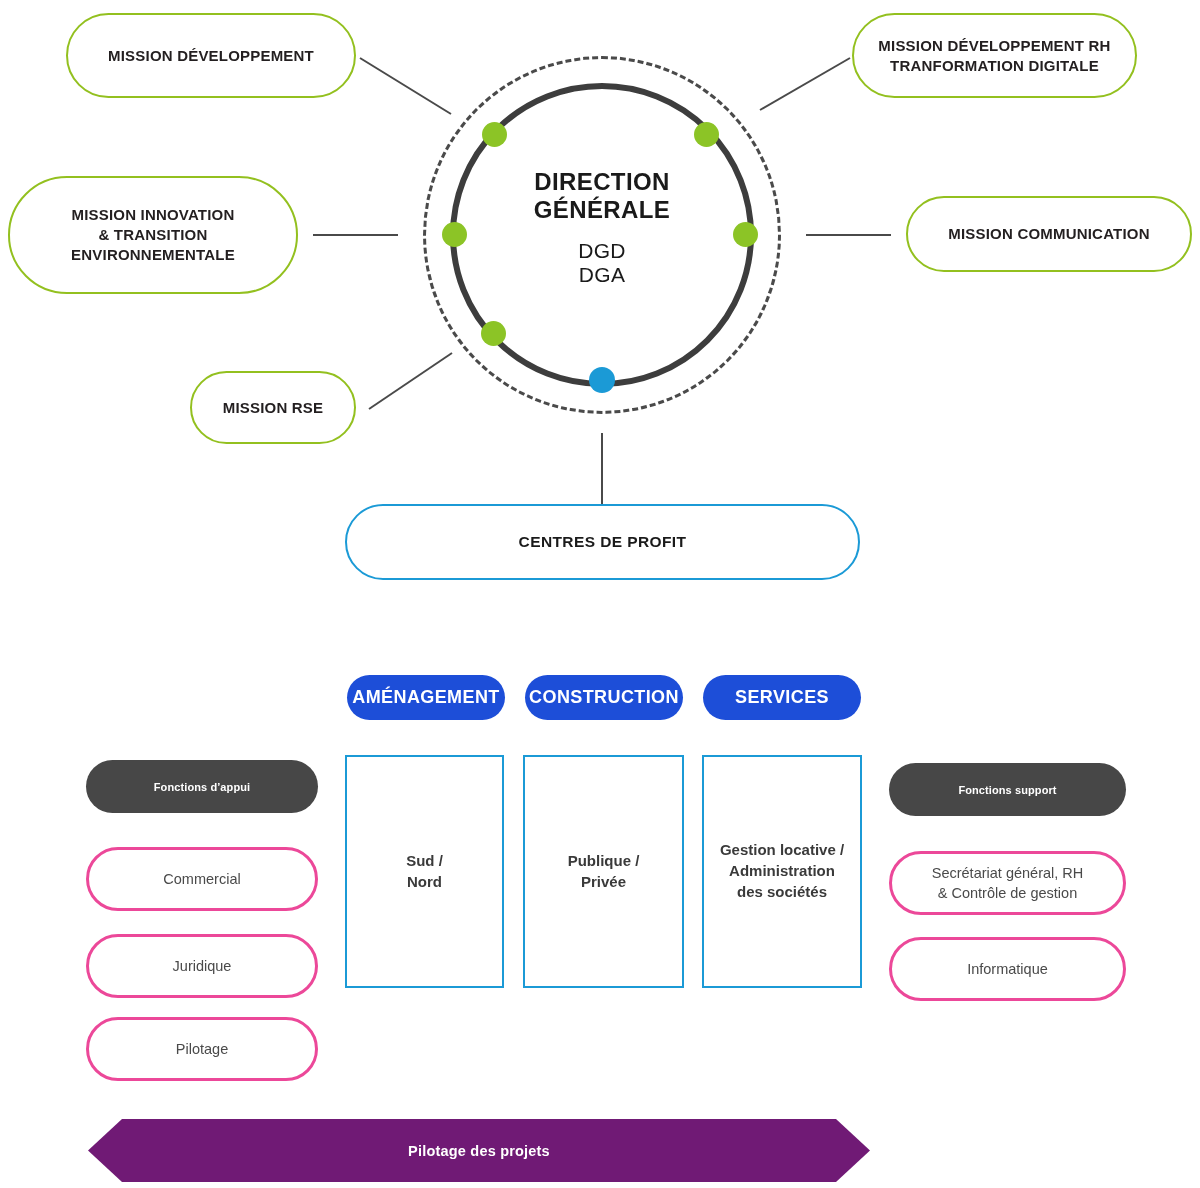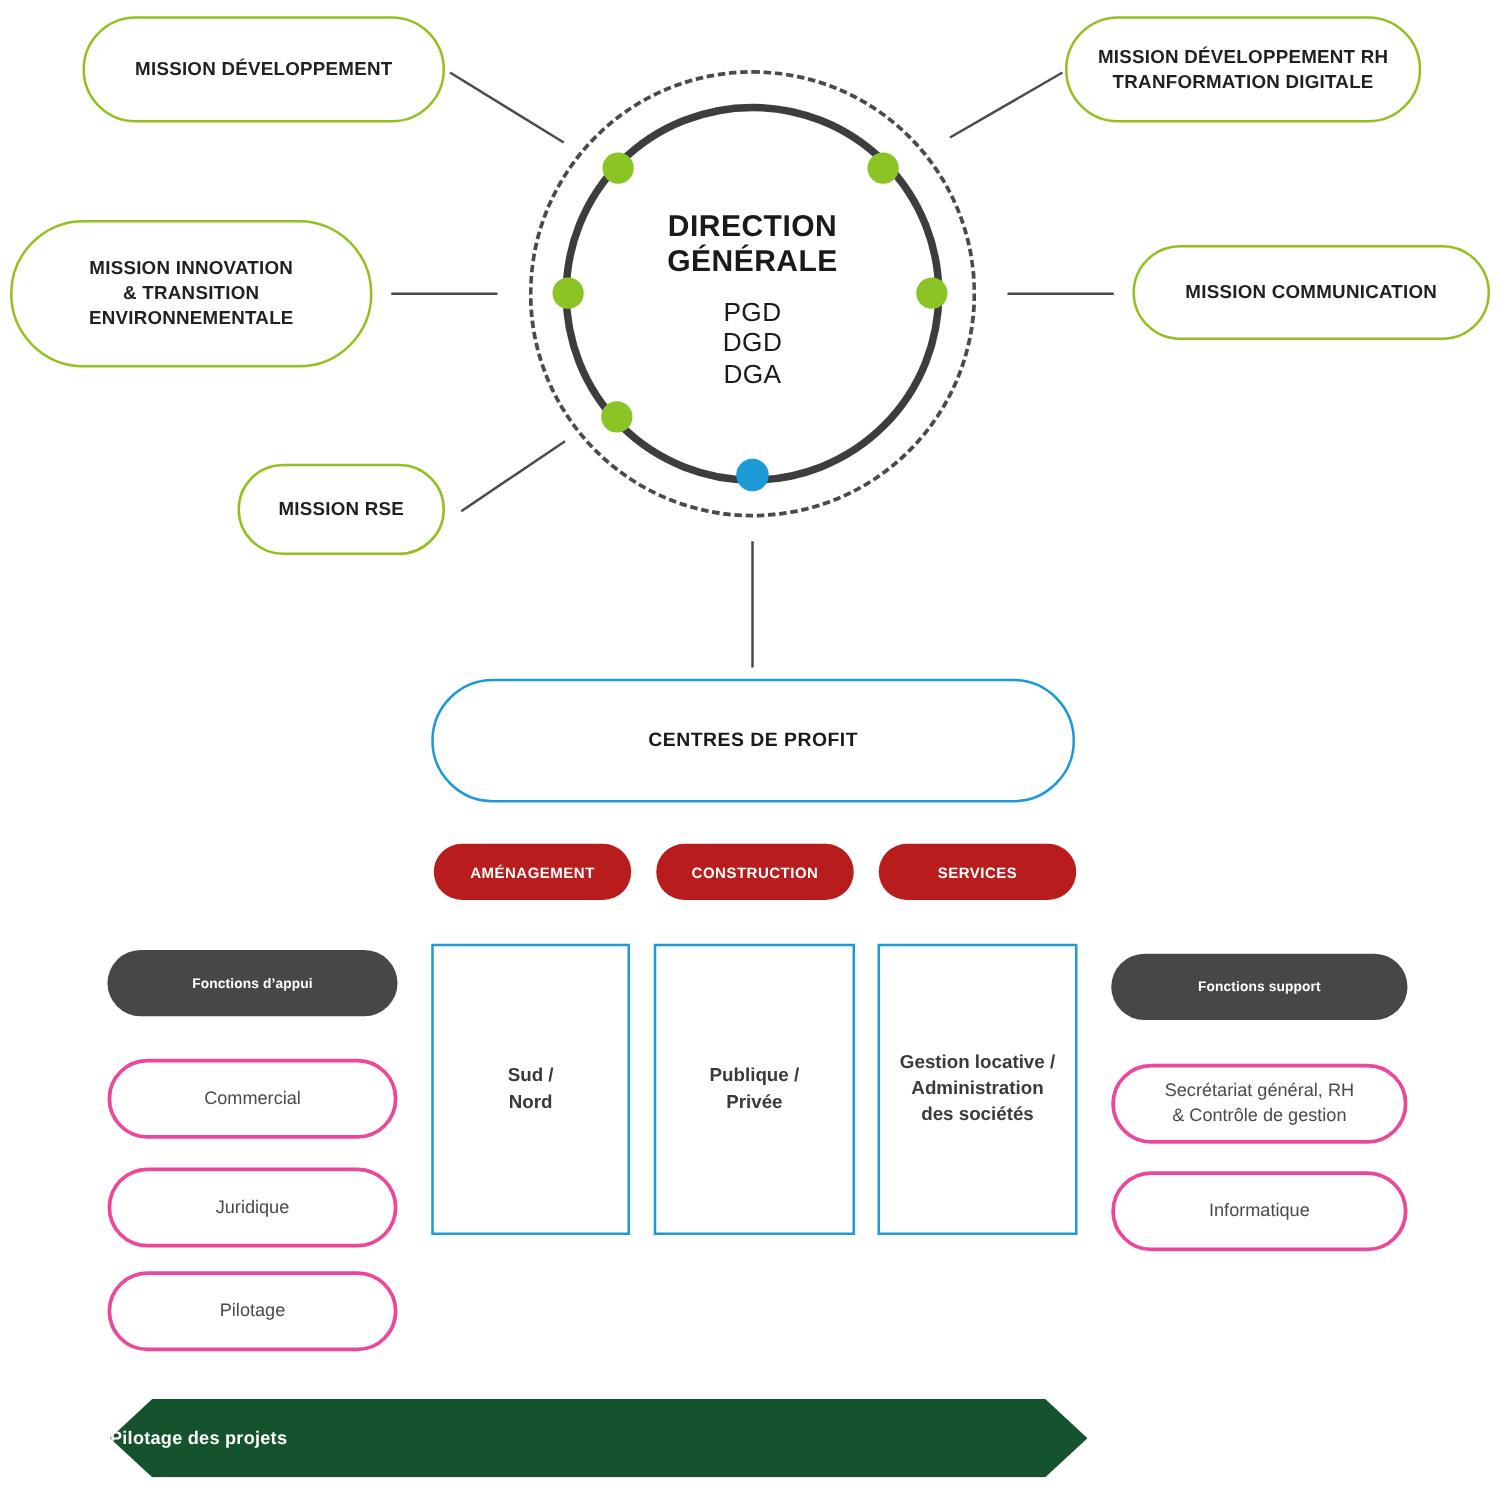--- a/index.html
+++ b/index.html
@@ -92,25 +92,25 @@
     border:2px solid #1B9AD6;
     border-radius:999px;
     color:#1a1a1a;
     font-weight:bold;
     font-size:15.5px;
     letter-spacing:.4px;
   }
 
   
   .tab{
-    background:#b91c1c;
+    background:#1d4ed8;
     border-radius:999px;
     color:#ffffff;
     font-weight:bold;
-    font-size:12px;
+    font-size:18px;
     letter-spacing:.4px;
   }
 
   
   .colbox{
     position:absolute;
     box-sizing:border-box;
     border:2px solid #1B9AD6;
     background:#ffffff;
     display:flex;
@@ -141,23 +141,24 @@
     color:#4a4a4a;
     font-weight:normal;
     font-size:14.5px;
     line-height:1.38;
     padding:0 12px;
   }
 
   
   .banner{
     position:absolute;
-    background:#14532d;
+    background:#701a75;
     display:flex;
     align-items:center;
+    justify-content:center;
     color:#ffffff;
     font-weight:bold;
     font-size:14.5px;
     letter-spacing:.2px;
     clip-path:polygon(0% 50%, 34px 0%, calc(100% - 34px) 0%, 100% 50%, calc(100% - 34px) 100%, 34px 100%);
   }
 </style>
 </head>
 <body>
 
@@ -221,27 +222,26 @@
   <div class="node green" style="left:733px; top:222px;  width:25px; height:25px;"></div>
   <div class="node green" style="left:481px; top:321px;  width:25px; height:25px;"></div>
   <div class="node blue" style="left:589px; top:367px;  width:26px; height:26px;"></div>
 
   <div class="circle-text" style="left:452px; top:168px;">
     <div class="dg-title">
       <div>DIRECTION</div>
       <div>GÉNÉRALE</div>
     </div>
     <div class="dg-roles">
-      <div>PGD</div>
       <div>DGD</div>
       <div>DGA</div>
     </div>
   </div>
 
-  <div class="pill cdp" style="left:345px; top:543px; width:515px; height:99px;">
+  <div class="pill cdp" style="left:345px; top:504px; width:515px; height:76px;">
     <span>CENTRES DE PROFIT</span>
   </div>
 
   <div class="pill tab" style="left:347px; top:675px; width:158px; height:45px;">
     <span>AMÉNAGEMENT</span>
   </div>
   <div class="pill tab" style="left:525px; top:675px; width:158px; height:45px;">
     <span>CONSTRUCTION</span>
   </div>
   <div class="pill tab" style="left:703px; top:675px; width:158px; height:45px;">

